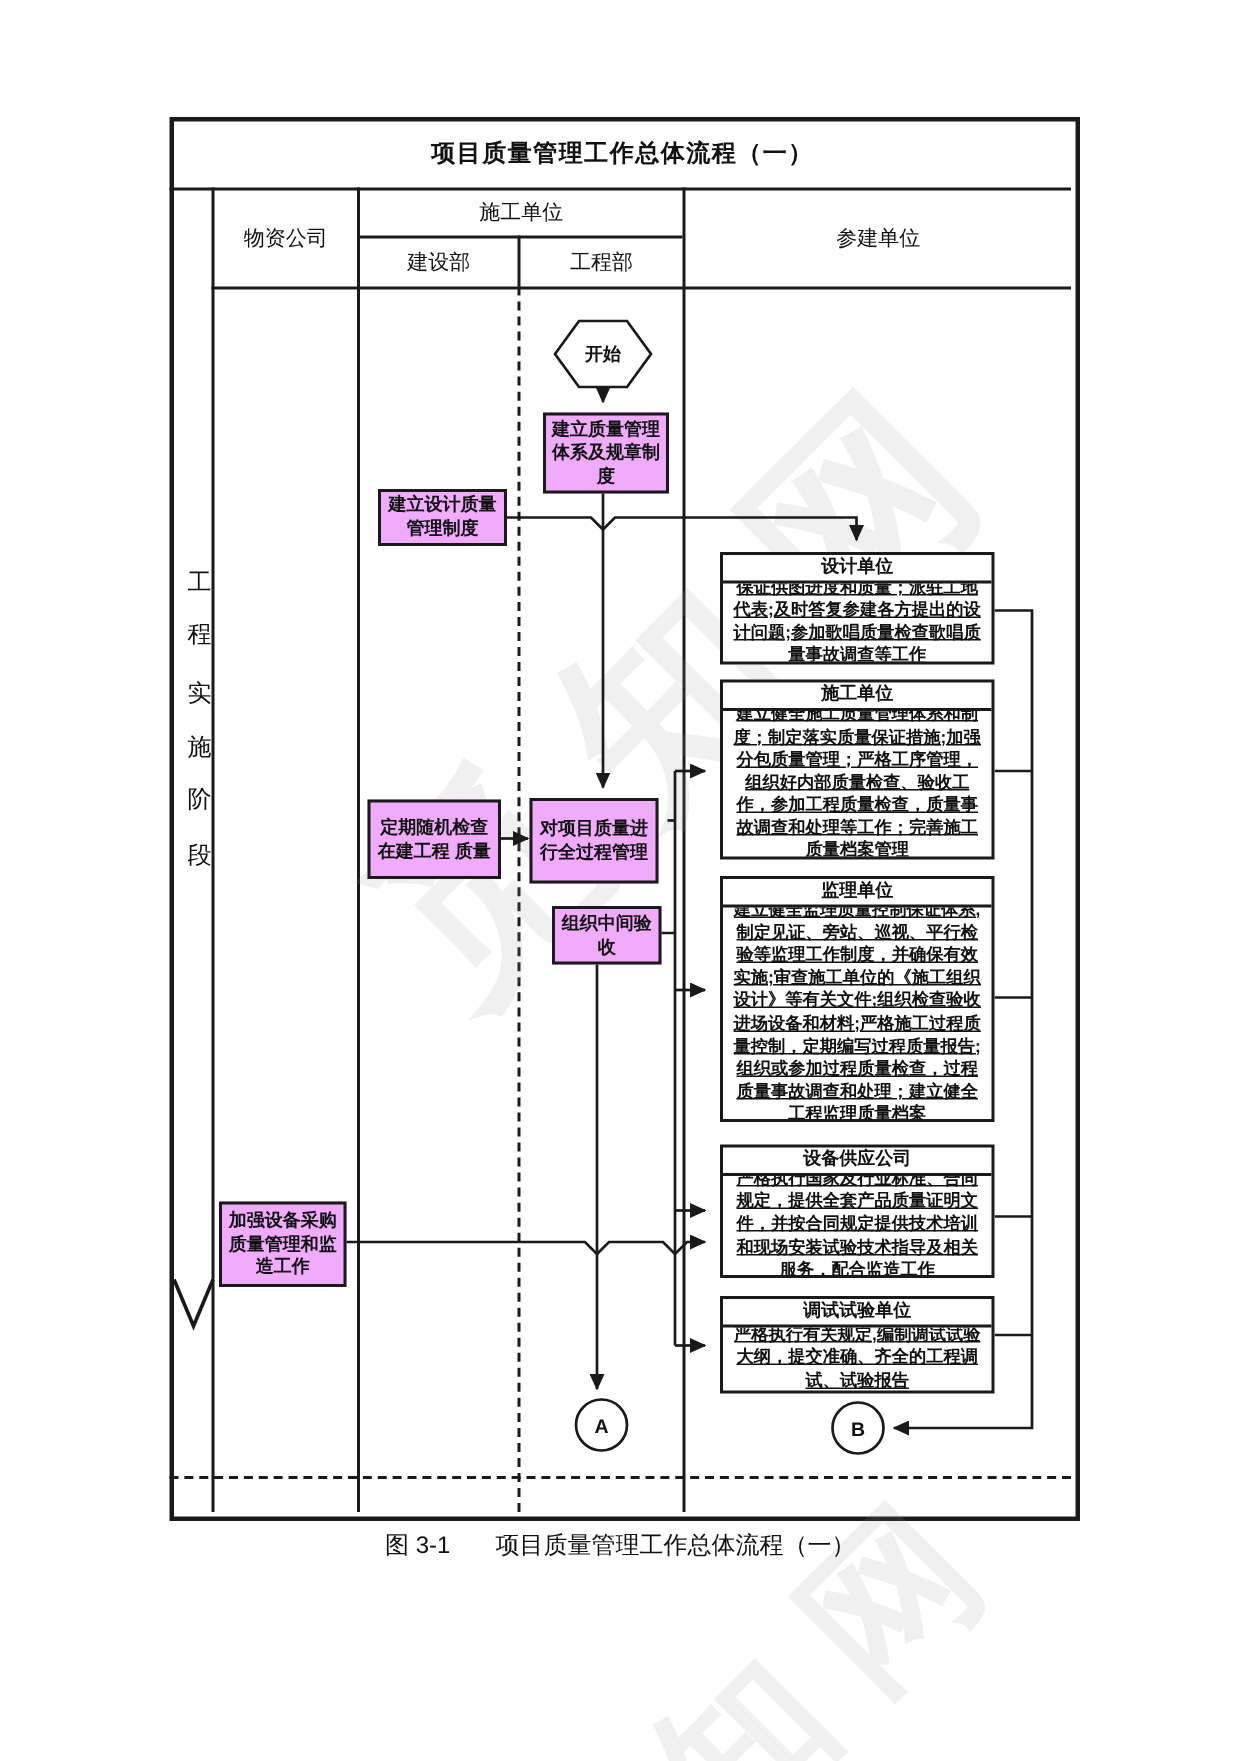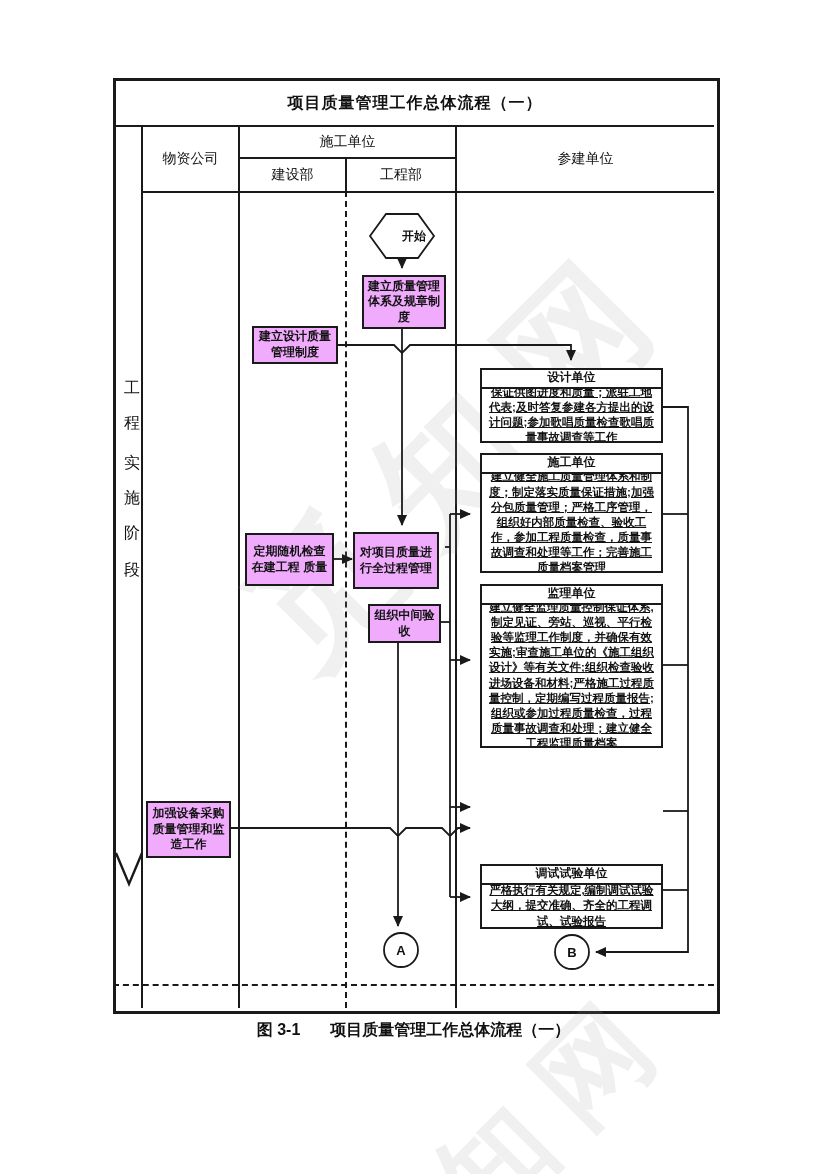--- a/index.html
+++ b/index.html
@@ -26,21 +26,21 @@
   .ubox .ubody{flex:1;display:flex;align-items:center;justify-content:center;
         font-size:11.5px;font-weight:700;line-height:1.32;text-align:center;
         padding:1px 6px;overflow:hidden;text-decoration:underline;}
   .stage-label{position:absolute;left:114px;top:368px;width:28px;z-index:4;
         writing-mode:vertical-rl;text-orientation:upright;letter-spacing:36px;
         font-size:16px;font-weight:400;text-align:left;}
   .node-label{position:absolute;z-index:4;display:flex;align-items:center;justify-content:center;
         font-weight:700;font-size:12px;}
   #wires{position:absolute;left:0;top:0;z-index:2;}
   .caption{position:absolute;left:113px;top:1020px;width:601px;display:flex;
-        justify-content:center;gap:30px;font-size:16px;font-weight:700;z-index:4;}
+        justify-content:center;gap:30px;font-size:16px;font-weight:400;z-index:4;}
   .wm{position:absolute;z-index:1;transform:rotate(-45deg);font-weight:700;
       color:#9a9a9a;opacity:0.14;letter-spacing:0.25em;pointer-events:none;white-space:nowrap;}
 </style>
 </head>
 <body>
 
 <div id="page">
 
   <div class="wm" style="left:200px;top:360px;font-size:140px;">觅知网</div>
   <div class="wm" style="left:300px;top:1080px;font-size:110px;">觅知网</div>
@@ -91,21 +91,21 @@
       <path d="M663,514 H688"></path>
       <path d="M663,665 H688"></path>
       <path d="M663,811 H688"></path>
       <path d="M663,890 H688"></path>
       <circle cx="401" cy="950" r="17" fill="#fff"></circle>
       <circle cx="572" cy="952" r="17" fill="#fff"></circle>
       <polyline points="116,853 129,884 142,853" stroke-width="2.4"></polyline>
     </g>
   </svg>
 
-  <div class="node-label" style="left:382px;top:214px;width:64px;height:44px;">开始</div>
+  <div class="node-label" style="left:370px;top:214px;width:64px;height:44px;">开始</div>
 
   <div class="fbox" style="left:362px;top:275px;width:84px;height:54px;">建立质量管理体系及规章制度</div>
 
   <div class="fbox" style="left:252px;top:326px;width:86px;height:38px;">建立设计质量管理制度</div>
 
   <div class="fbox" style="left:245px;top:533px;width:89px;height:53px;">定期随机检查在建工程 质量</div>
 
   <div class="fbox" style="left:353px;top:532px;width:86px;height:57px;">对项目质量进行全过程管理</div>
 
   <div class="fbox" style="left:368px;top:604px;width:73px;height:39px;">组织中间验收</div>
@@ -120,20 +120,24 @@
   <div class="ubox" style="top:453px;height:120px;">
     <div class="utitle">施工单位</div>
     <div class="ubody">建立健全施工质量管理体系和制度；制定落实质量保证措施;加强分包质量管理；严格工序管理，组织好内部质量检查、验收工作，参加工程质量检查，质量事故调查和处理等工作；完善施工质量档案管理</div>
   </div>
 
   <div class="ubox" style="top:584px;height:164px;">
     <div class="utitle">监理单位</div>
     <div class="ubody">建立健全监理质量控制保证体系,制定见证、旁站、巡视、平行检验等监理工作制度，并确保有效实施;审查施工单位的《施工组织设计》等有关文件;组织检查验收进场设备和材料;严格施工过程质量控制，定期编写过程质量报告;组织或参加过程质量检查，过程质量事故调查和处理；建立健全工程监理质量档案</div>
   </div>
 
+  <div class="ubox" style="top:763px;height:89px;">
+    <div class="utitle">设备供应公司</div>
+    <div class="ubody">严格执行国家及行业标准、合同规定，提供全套产品质量证明文件，并按合同规定提供技术培训和现场安装试验技术指导及相关服务，配合监造工作</div>
+  </div>
 
   <div class="ubox" style="top:864px;height:65px;">
     <div class="utitle">调试试验单位</div>
     <div class="ubody">严格执行有关规定,编制调试试验大纲，提交准确、齐全的工程调试、试验报告</div>
   </div>
 
   <div class="node-label" style="left:384px;top:933px;width:34px;height:34px;font-size:13px;">A</div>
   <div class="node-label" style="left:555px;top:935px;width:34px;height:34px;font-size:13px;">B</div>
 
   <div class="caption">

